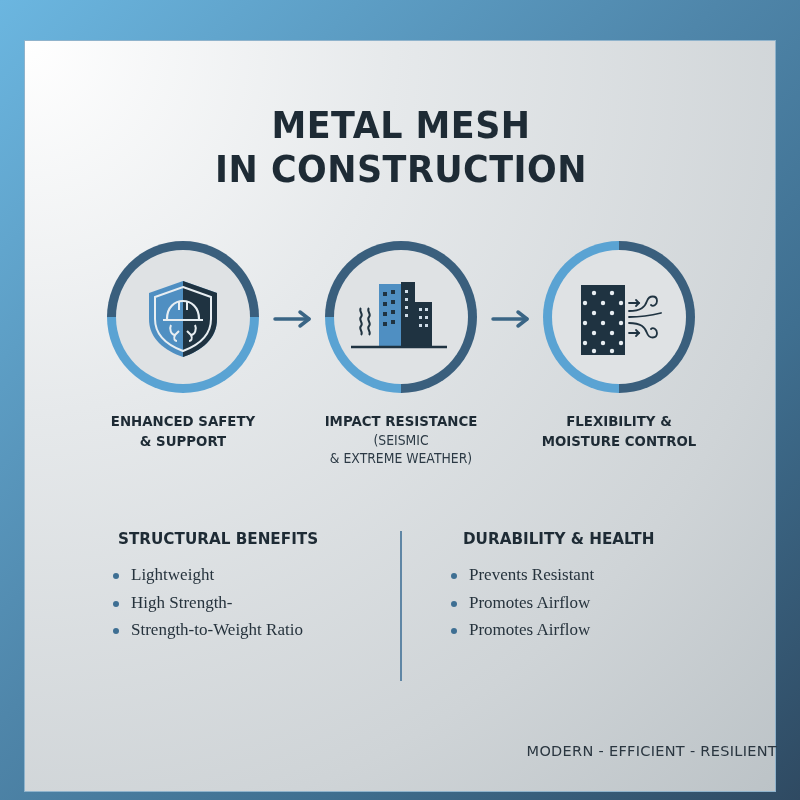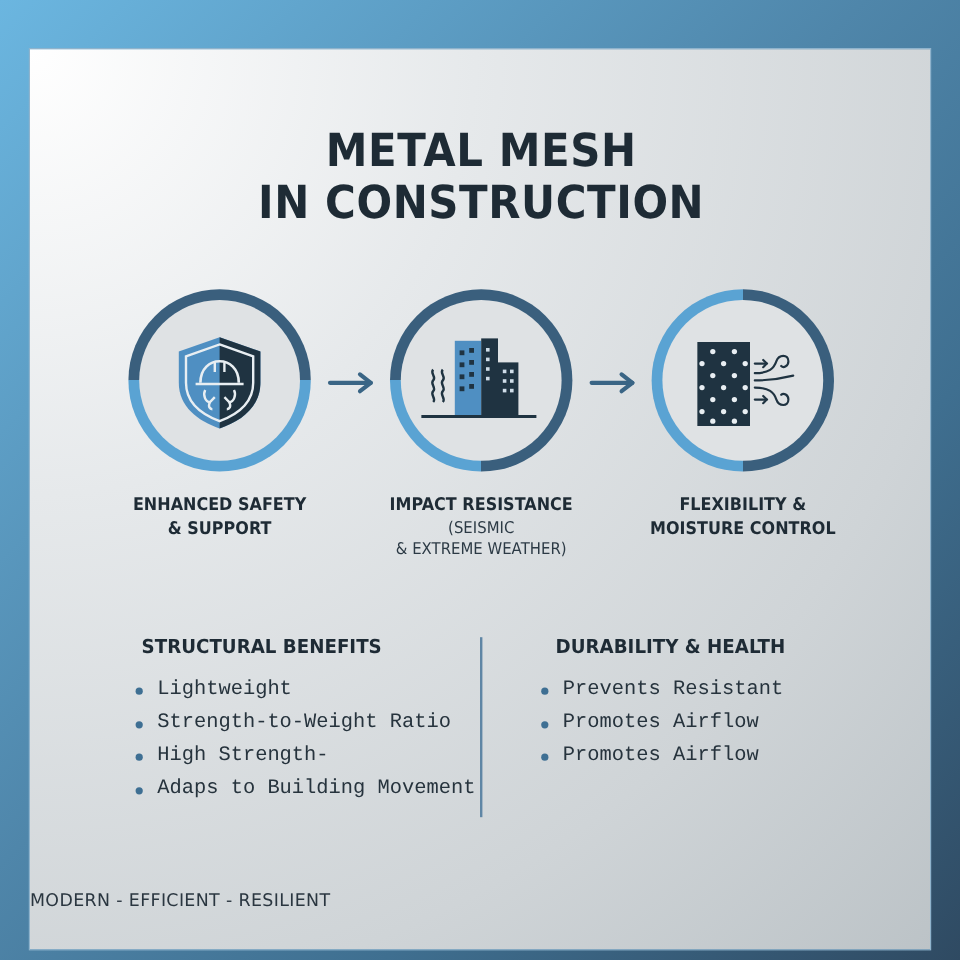--- a/index.html
+++ b/index.html
@@ -41,32 +41,32 @@
     display: block; font-weight: normal; color: #2c3a45; font-size: 13.5px; line-height: 18px;
   }
   .col-head {
     position: absolute; color: #1e2b35;
     font-family: "DejaVu Sans", sans-serif; font-weight: bold; font-size: 16px;
     transform-origin: left center; transform: scaleX(0.95);
   }
   .list { position: absolute; list-style: none; }
   .list li {
     position: relative; padding-left: 20px; color: #26333d;
-    font-family: Liberation Mono, monospace; font-size: 17px; line-height: 27.5px;
+    font-family: Liberation Serif, serif; font-size: 17px; line-height: 27.5px;
     white-space: nowrap; transform-origin: left center;
   }
   .list li::before {
     content: ""; position: absolute; left: 2px; top: 12px; width: 6px; height: 6px;
     border-radius: 50%; background: #3e6f93;
   }
   .divider {
     position: absolute; left: 375px; top: 490px; width: 2px; height: 150px; background: #5f86a5;
   }
   .tagline {
-    position: absolute; left: 0; top: 702px; width: 752px; text-align: left;
+    position: absolute; left: 0; top: 702px; width: 752px; text-align: right;
     color: #2a3640; font-family: "DejaVu Sans", sans-serif; font-size: 14.5px;
     letter-spacing: 0.3px;
   }
 </style>
 </head>
 <body>
 
 <div class="panel">
 
   <h1 class="title">
@@ -175,23 +175,22 @@
     <span class="feat-sub">&amp; EXTREME WEATHER)</span>
   </div>
   <div class="feat-label" style="left:496px; top:370px; width:196px;">
     <span style="display:block">FLEXIBILITY &amp;</span>
     <span style="display:block">MOISTURE CONTROL</span>
   </div>
 
   <div class="col-head" style="left:93px; top:488px;">STRUCTURAL BENEFITS</div>
   <ul class="list" style="left:86px; top:520px;">
     <li>Lightweight</li>
+    <li>High Strength-</li>
     <li>Strength-to-Weight Ratio</li>
-    <li>High Strength-</li>
-    <li>Adaps to Building Movement</li>
   </ul>
 
   <div class="divider"></div>
 
   <div class="col-head" style="left:438px; top:488px;">DURABILITY &amp; HEALTH</div>
   <ul class="list" style="left:424px; top:520px;">
     <li>Prevents Resistant</li>
     <li>Promotes Airflow</li>
     <li>Promotes Airflow</li>
   </ul>

